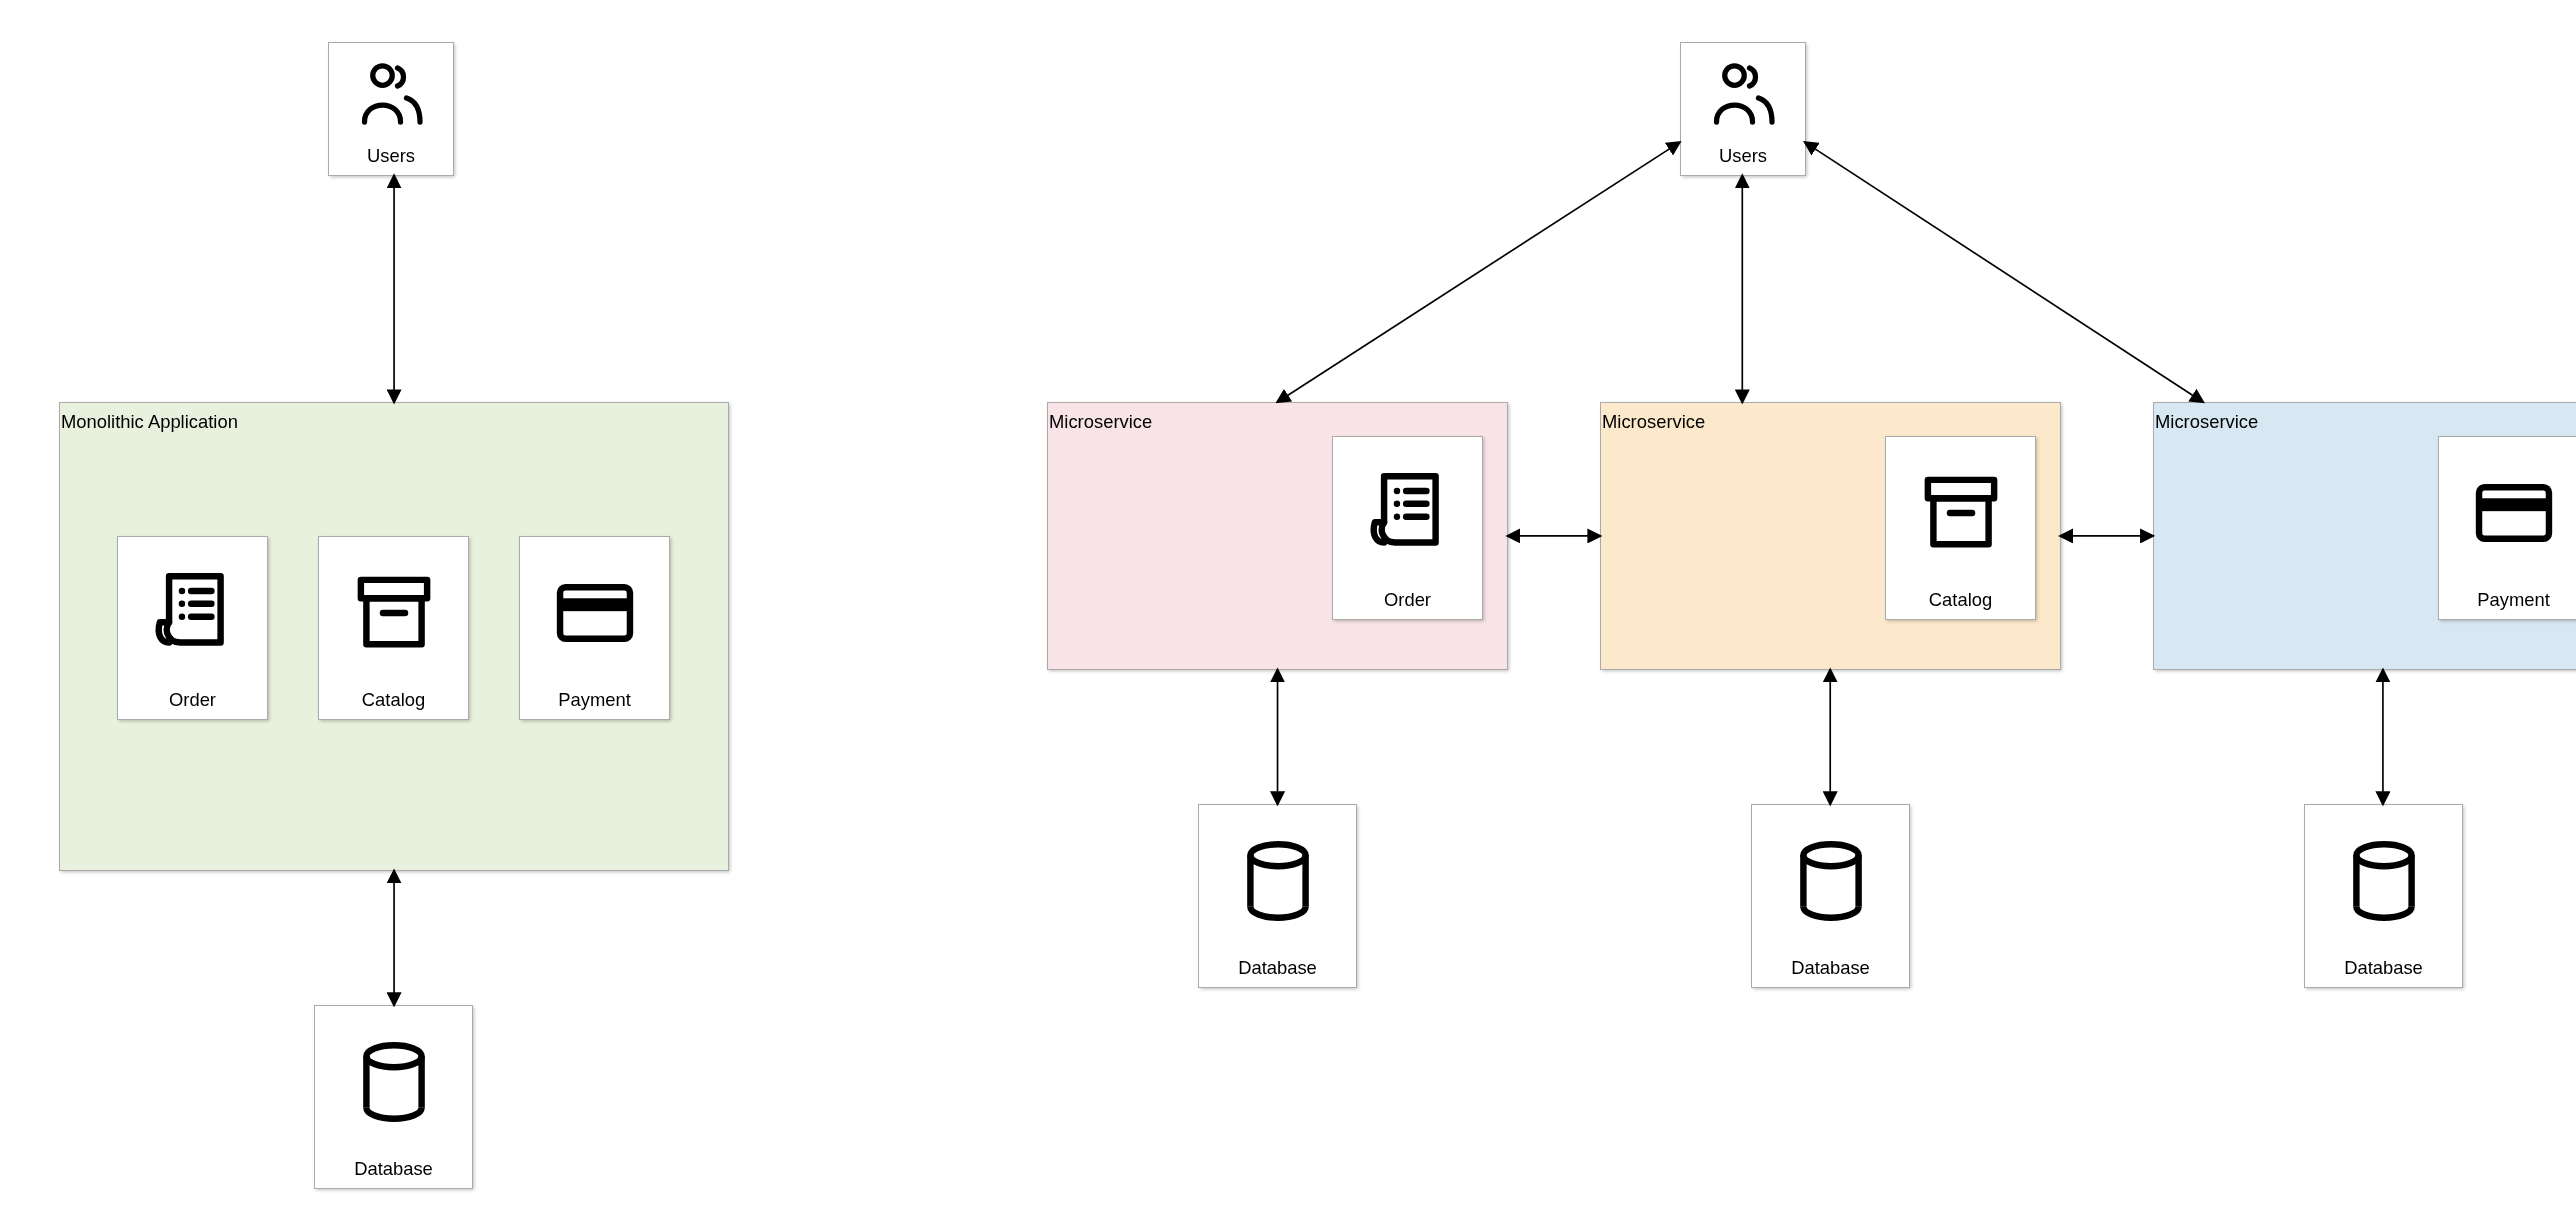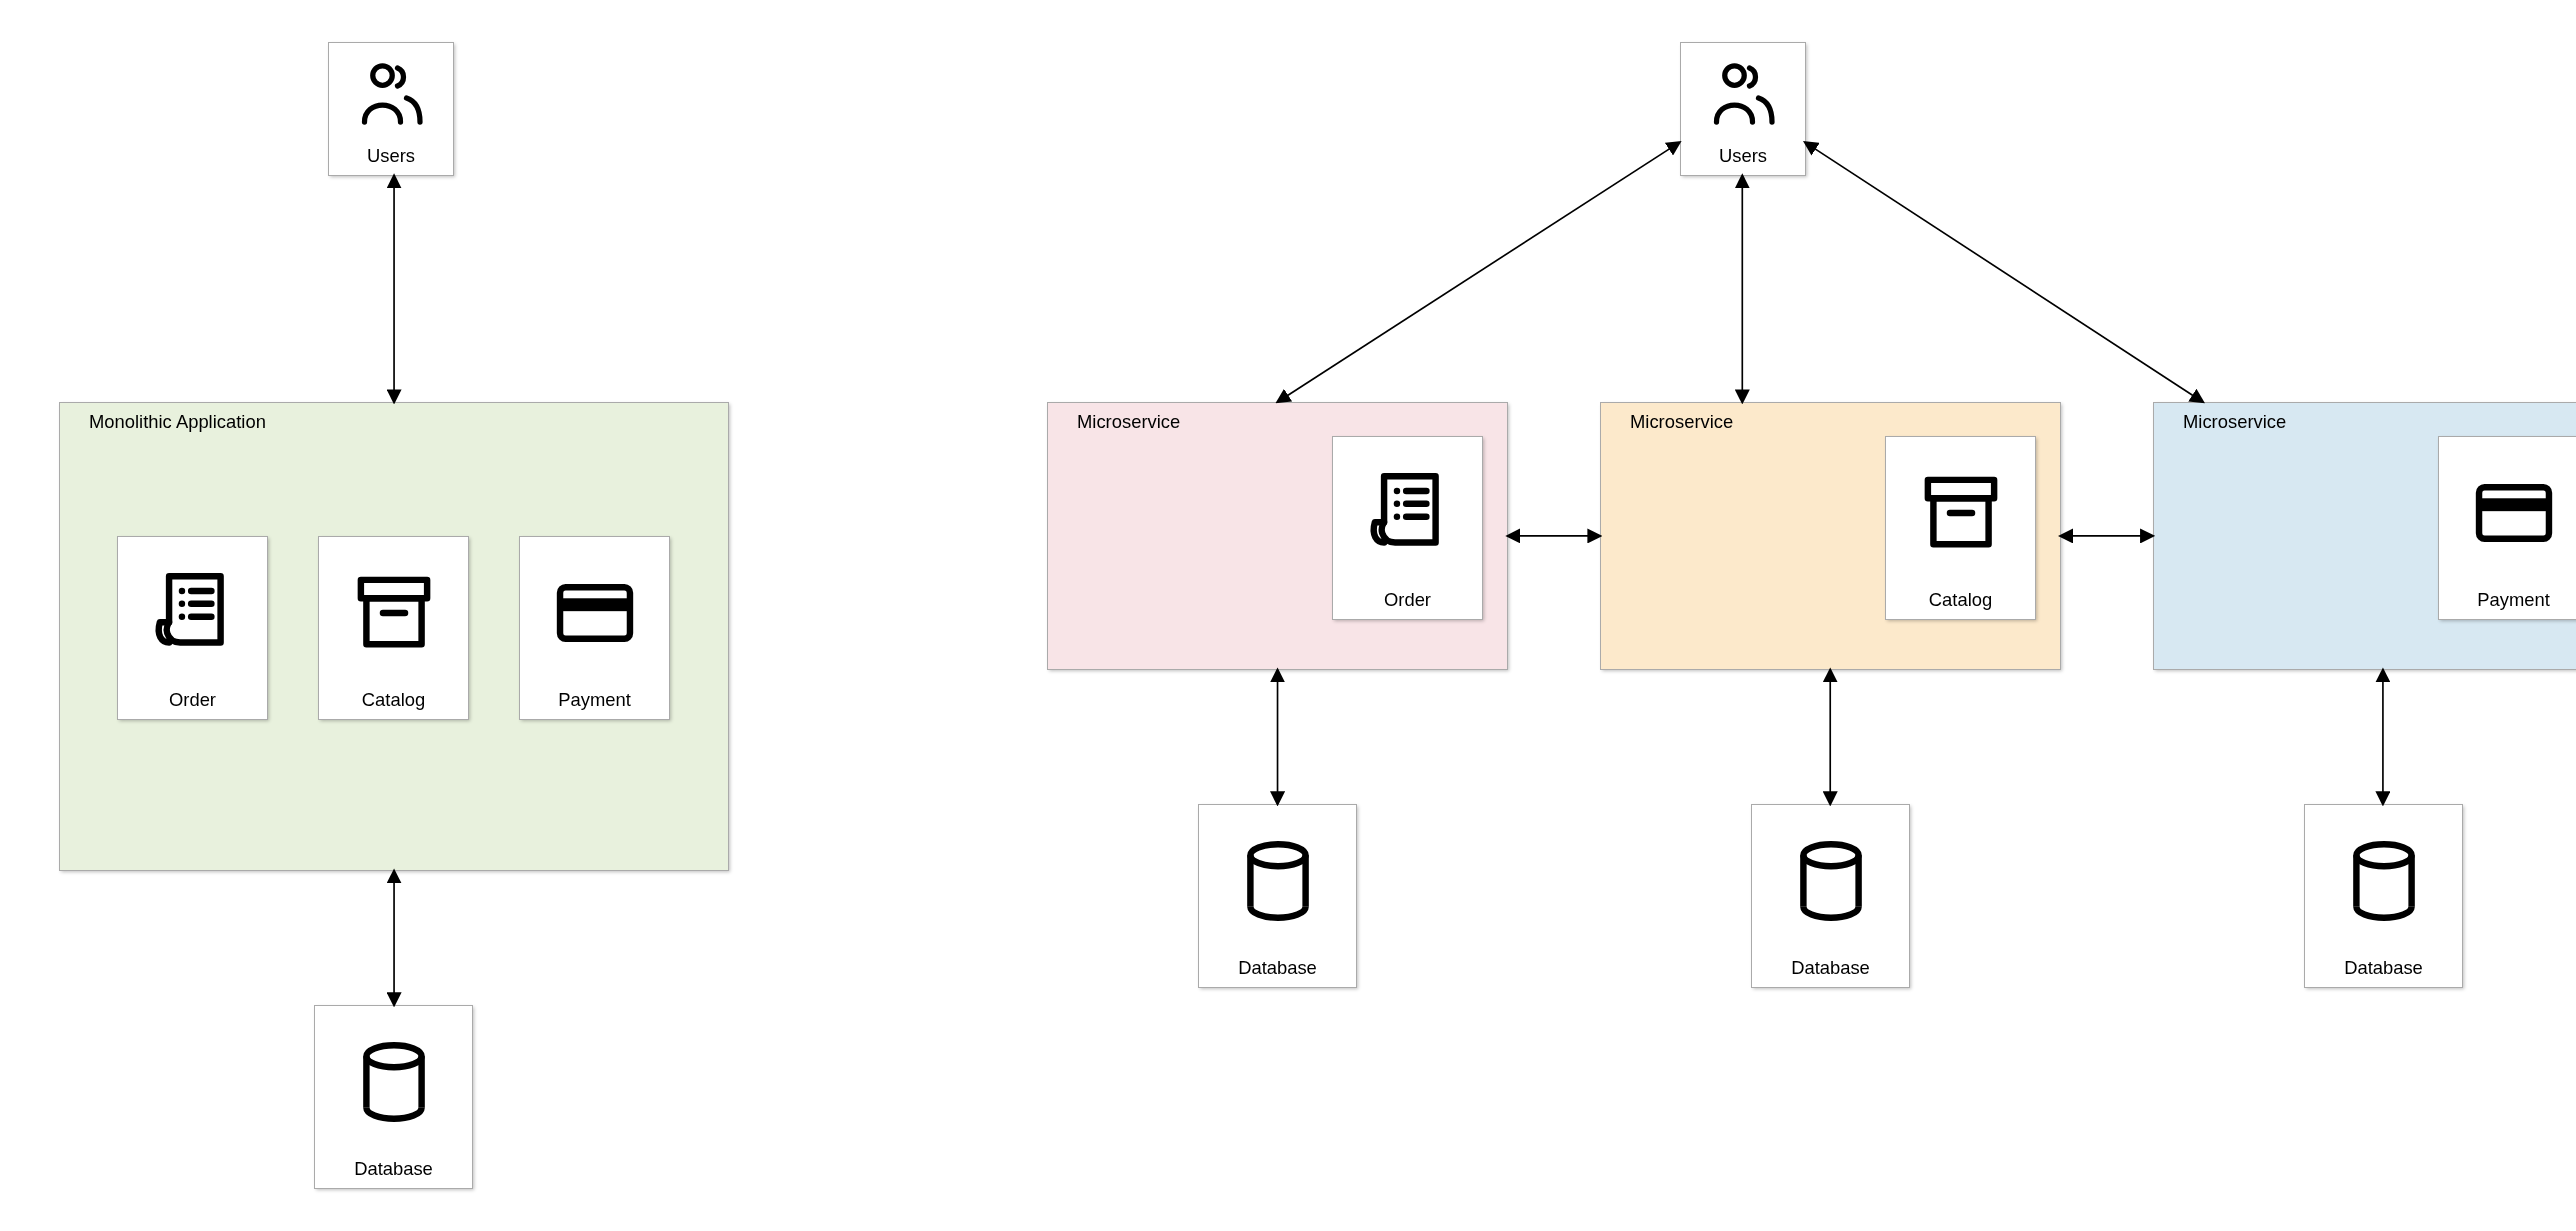--- a/index.html
+++ b/index.html
@@ -42,21 +42,21 @@
   }
   .container-box {
     position: absolute;
     box-sizing: border-box;
     border: 0.8px solid #aaa;
     box-shadow: 1.7px 1.7px 3.4px rgba(0,0,0,0.25);
   }
   .container-label {
     position: absolute;
     top: 8.4px;
-    left: 29px;
+    left: 1px;
     font-size: 18.4px;
     white-space: nowrap;
   }
   svg.arrows {
     position: absolute;
     top: 0;
     left: 0;
     pointer-events: none;
   }
   .arrow-line {

